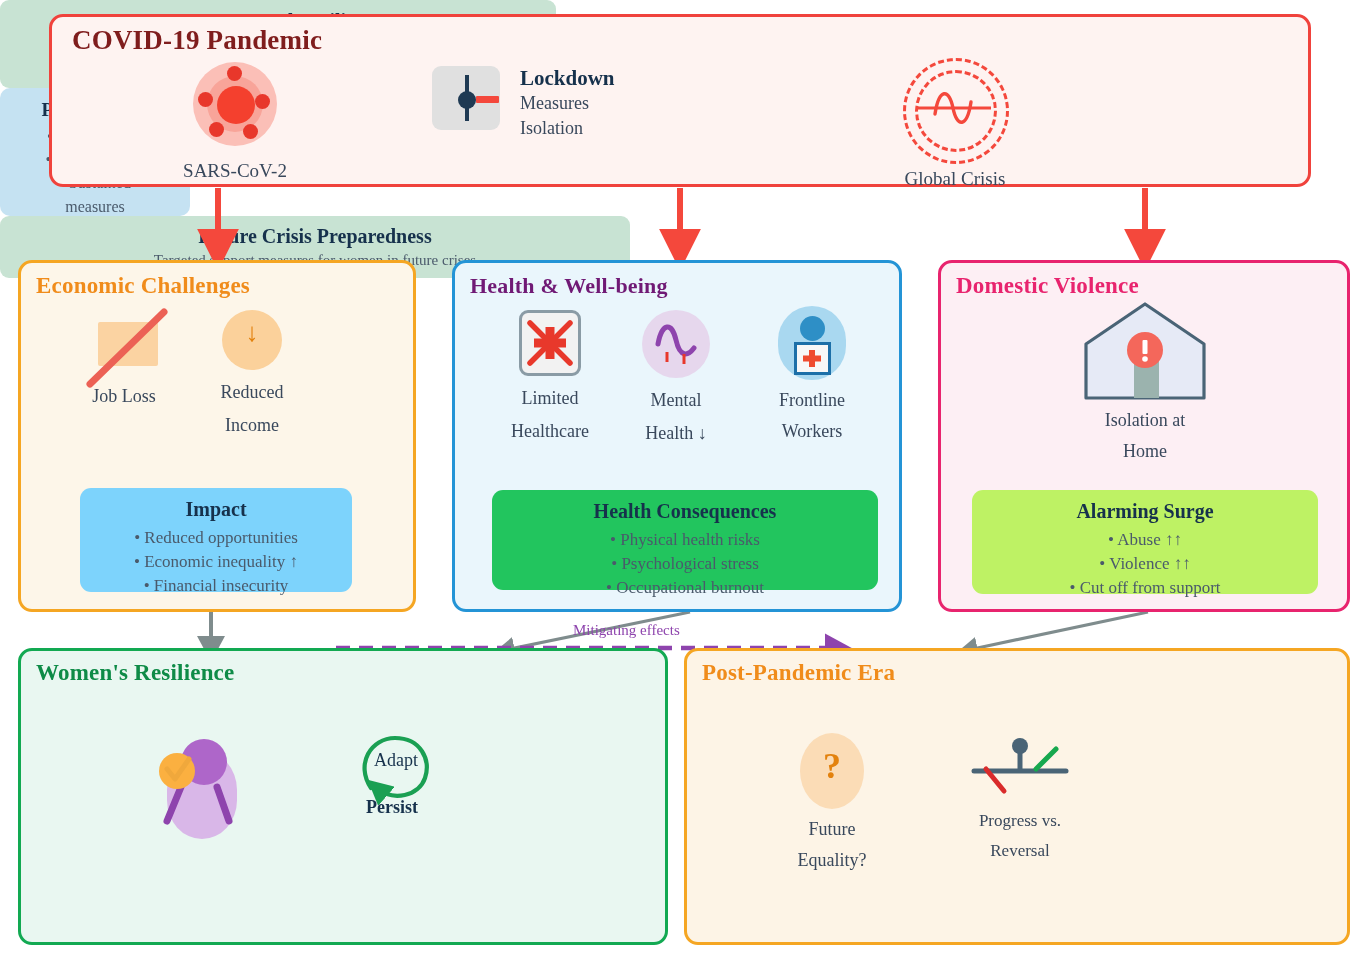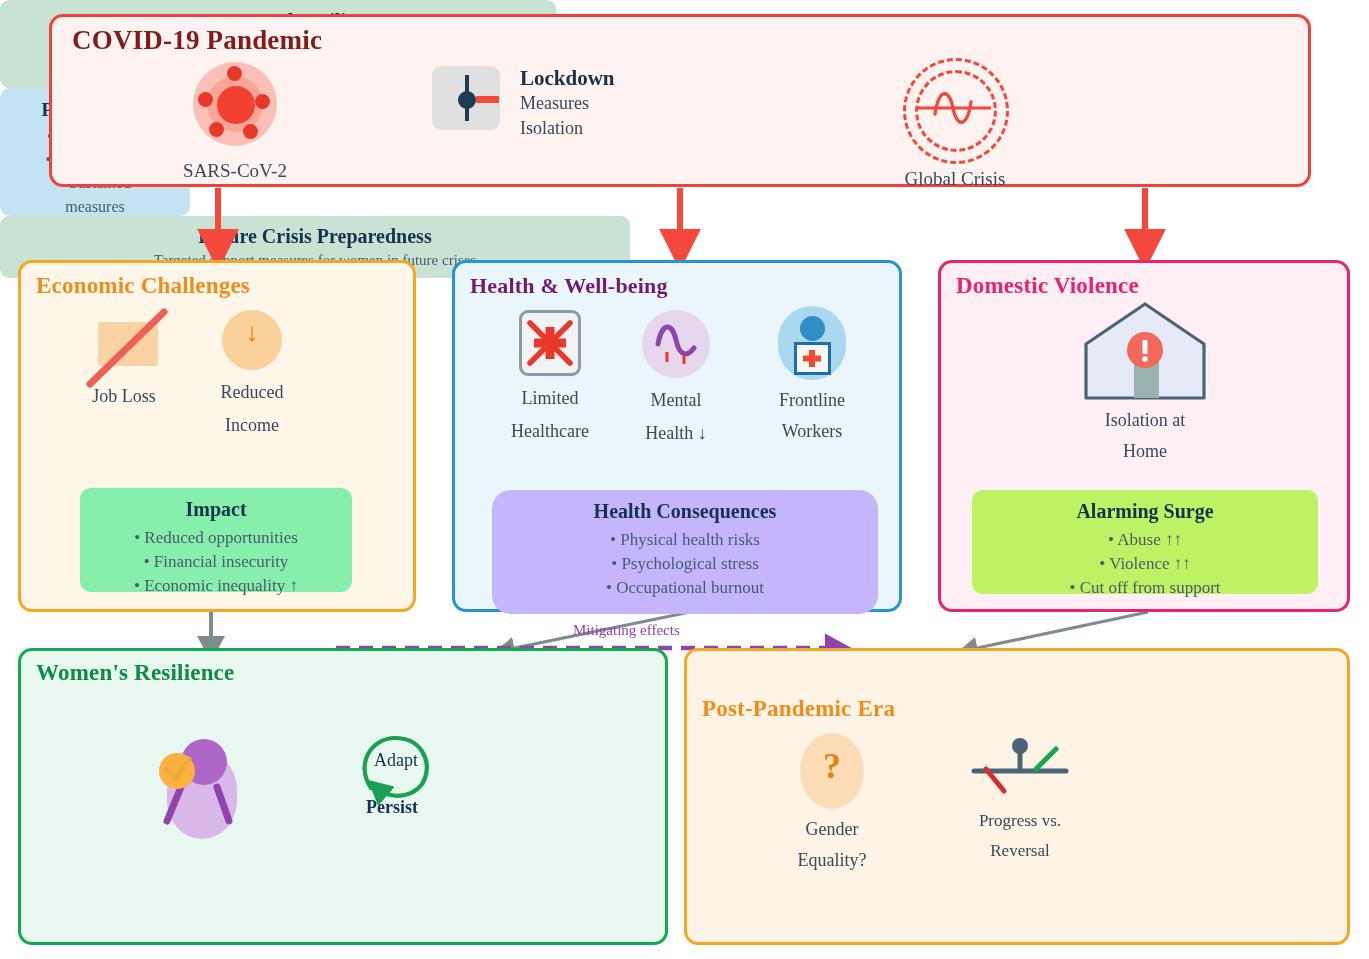--- a/index.html
+++ b/index.html
@@ -80,32 +80,32 @@
 
   
   #house-item{left:1075px;top:298px;width:140px;}
   .house{position:relative;width:134px;height:102px;margin:0 auto;}
   #house-item .cap{font-size:18px;margin-top:10px;}
 
   
   .res{position:absolute;border-radius:11px;padding:10px 6px 12px;box-sizing:border-box;text-align:center;}
   .res .rt{font-weight:bold;color:#16314c;margin-bottom:5px;}
   .res .rl{color:#4a5a6b;line-height:1.42;}
-  #impact-res{left:80px;top:488px;width:272px;height:104px;background:#86efac;}
+  #impact-res{left:80px;top:488px;width:272px;height:104px;background:#7dd3fc;}
   #impact-res .rt{font-size:20px;} #impact-res .rl{font-size:17px;}
-  #health-res{left:492px;top:490px;width:386px;height:124px;background:#c4b5fd;border-radius:19px;}
+  #health-res{left:492px;top:490px;width:386px;height:100px;background:#22c55e;}
   #health-res .rt{font-size:20px;} #health-res .rl{font-size:17px;}
   #surge-res{left:972px;top:490px;width:346px;height:104px;background:#bef264;}
   #surge-res .rt{font-size:20px;} #surge-res .rl{font-size:17px;}
 
   
   #wr-box{left:18px;top:648px;width:650px;height:297px;border:3px solid #12A952;background:#E9F7F1;}
   #wr-title{left:36px;top:660px;font-size:23px;color:#0E8B47;}
   #ppe-box{left:684px;top:648px;width:666px;height:297px;border:3px solid #F5A623;background:#FDF4E6;}
-  #ppe-title{left:702px;top:696px;font-size:23px;color:#F08C1B;}
+  #ppe-title{left:702px;top:660px;font-size:23px;color:#F08C1B;}
 
   
   #woman-item{left:145px;top:735px;width:110px;height:110px;}
   .woman{position:relative;width:96px;height:104px;}
   .woman .dress{position:absolute;left:22px;top:16px;width:70px;height:88px;border-radius:50%/44%;background:#D9B7E8;}
   .woman .head{position:absolute;left:36px;top:4px;width:46px;height:46px;border-radius:50%;background:#AE66C9;}
   .woman .badge{position:absolute;left:14px;top:18px;width:36px;height:36px;border-radius:50%;background:#FBB040;}
   .woman svg{position:absolute;left:0;top:0;}
   #adapt-item{left:345px;top:730px;width:110px;height:110px;}
   .adaptwrap{position:relative;width:100px;height:96px;}
@@ -233,22 +233,22 @@
     <div class="incircle">
       <span>↓</span>
     </div>
     <div class="cap">Reduced</div>
     <div class="cap">Income</div>
   </div>
 
   <div class="res" id="impact-res">
     <div class="rt">Impact</div>
     <div class="rl">• Reduced opportunities</div>
+    <div class="rl">• Economic inequality ↑</div>
     <div class="rl">• Financial insecurity</div>
-    <div class="rl">• Economic inequality ↑</div>
   </div>
 
   <div class="box" id="health-box"></div>
   <div class="box-title" id="health-title">Health &amp; Well-being</div>
 
   <div class="item" id="limhc-item">
     <div class="hcbox">
       <svg width="56" height="60" viewBox="0 0 56 60">
         <rect x="23.5" y="14" width="9" height="32" fill="#E8382B"></rect>
         <rect x="12" y="25.5" width="32" height="9" fill="#E8382B"></rect>
@@ -359,21 +359,21 @@
     <div class="rl">• Perseverance despite adversity</div>
   </div>
 
   <div class="box" id="ppe-box"></div>
   <div class="box-title" id="ppe-title">Post-Pandemic Era</div>
 
   <div class="item" id="gender-item">
     <div class="qcircle">
       <span>?</span>
     </div>
-    <div class="cap">Gender</div>
+    <div class="cap">Future</div>
     <div class="cap">Equality?</div>
   </div>
 
   <div class="item" id="scale-item">
     <div>
       <svg width="116" height="62" viewBox="0 0 116 62">
         <line x1="12" y1="36" x2="104" y2="36" stroke="#4A6476" stroke-width="5" stroke-linecap="round"></line>
         <line x1="58" y1="14" x2="58" y2="36" stroke="#4A6476" stroke-width="5"></line>
         <circle cx="58" cy="11" r="8" fill="#4A6476"></circle>
         <line x1="24" y1="34" x2="42" y2="56" stroke="#D92B2B" stroke-width="5" stroke-linecap="round"></line>

